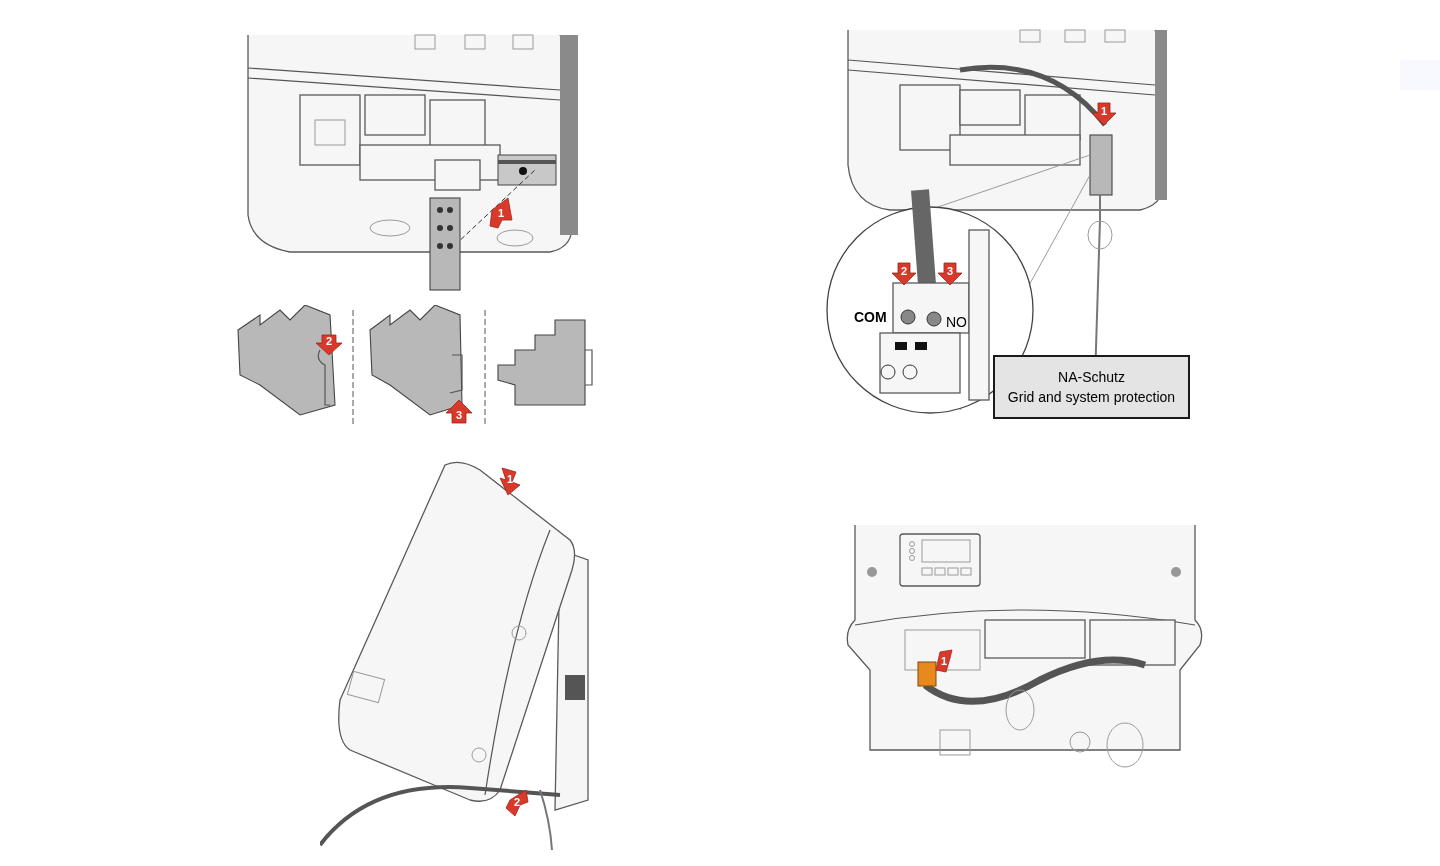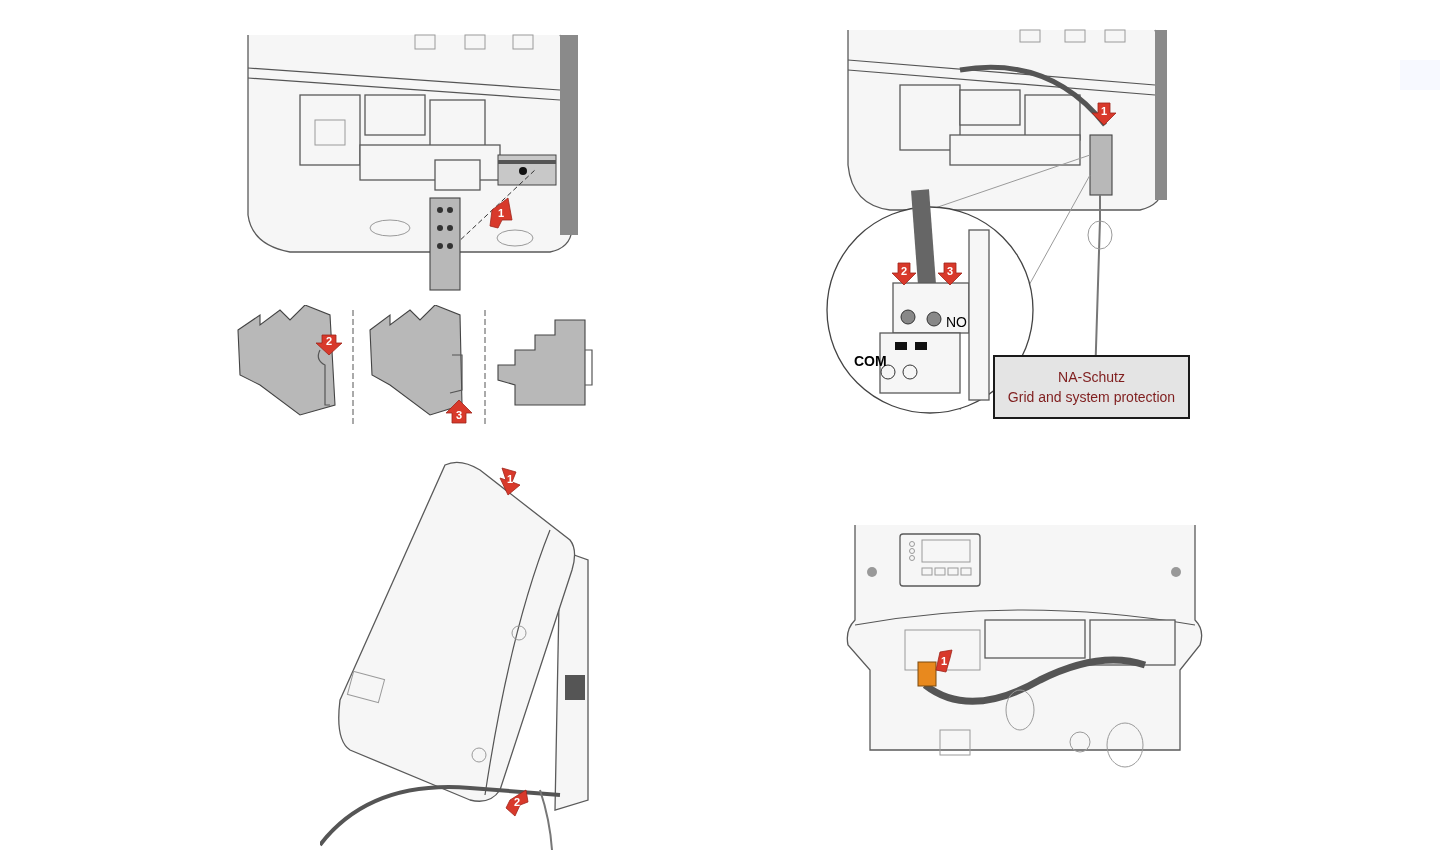--- a/index.html
+++ b/index.html
@@ -10,21 +10,21 @@
   .ln { fill:none; stroke:#555; stroke-width:1.2; }
   .lnl { fill:none; stroke:#9a9a9a; stroke-width:1; }
   .body-fill { fill:#f6f6f6; stroke:#5a5a5a; stroke-width:1.3; }
   .grey-part { fill:#b8b8b8; stroke:#444; stroke-width:1.1; }
   .arrow { fill:#d8392b; stroke:#a0251b; stroke-width:0.8; }
   .arrow-num { fill:#fff; font-family:"Liberation Sans", sans-serif; font-weight:bold; font-size:11px; text-anchor:middle; }
   .label-text { font-family:"Liberation Sans", sans-serif; font-weight:bold; font-size:14px; fill:#111; }
   .callout { position:absolute; left:993px; top:355px; width:197px; height:64px;
              background:#e4e4e4; border:2px solid #1a1a1a; box-sizing:border-box;
              display:flex; flex-direction:column; align-items:center; justify-content:center;
-             font-family:"Liberation Sans", sans-serif; font-size:14px; color:#7f1d1d; line-height:20px; }
+             font-family:"Liberation Sans", sans-serif; font-size:14px; color:#000000; line-height:20px; }
   .ghost { position:absolute; left:1400px; top:60px; width:40px; height:30px; background:#f7f9ff; }
 </style>
 </head>
 <body>
 
 <div class="panel" style="left:230px;top:30px;width:360px;height:270px;">
   <svg width="360" height="270" viewBox="0 0 360 270">
 
     <path class="body-fill" d="M18 5 L18 185 Q22 215 60 222 L320 222 Q340 218 342 200 L342 30 L330 5"></path>
     <rect x="330" y="5" width="18" height="200" fill="#8a8a8a"></rect>
@@ -145,21 +145,21 @@
     </g>
     <g>
       <polygon class="arrow" points="78,238 90,238 90,248 96,248 84,260 72,248 78,248"></polygon>
       <text class="arrow-num" x="84" y="250">2</text>
     </g>
     <g>
       <polygon class="arrow" points="124,238 136,238 136,248 142,248 130,260 118,248 124,248"></polygon>
       <text class="arrow-num" x="130" y="250">3</text>
     </g>
   </svg>
-  <span class="label-text" style="position:absolute;left:34px;top:284px;font-weight:bold;font-size:14px;margin-top:44px;">COM</span>
+  <span class="label-text" style="position:absolute;left:34px;top:284px;font-weight:bold;font-size:14px;">COM</span>
   <span class="label-text" style="position:absolute;left:126px;top:289px;font-weight:normal;font-size:14px;">NO</span>
 </div>
 
 <div class="callout">
   <span>NA-Schutz</span>
   <span>Grid and system protection</span>
 </div>
 
 <div class="panel" style="left:320px;top:450px;width:280px;height:400px;">
   <svg width="280" height="400" viewBox="0 0 280 400">

